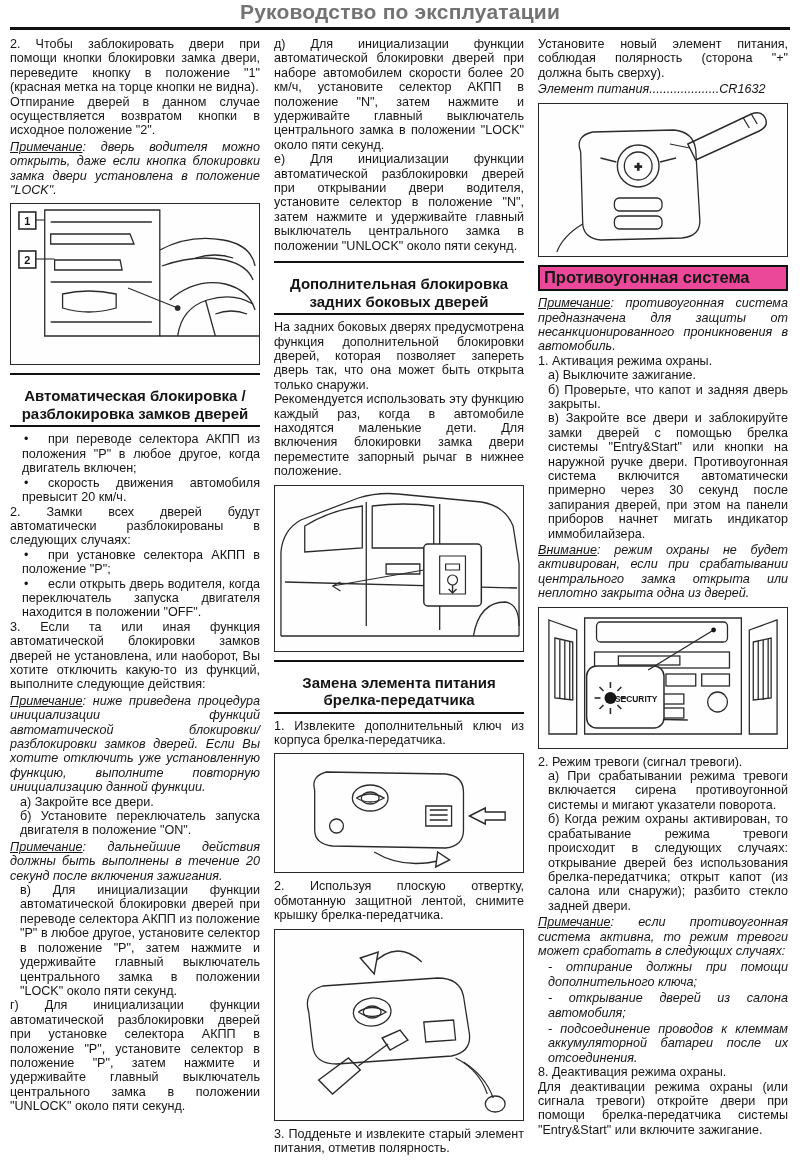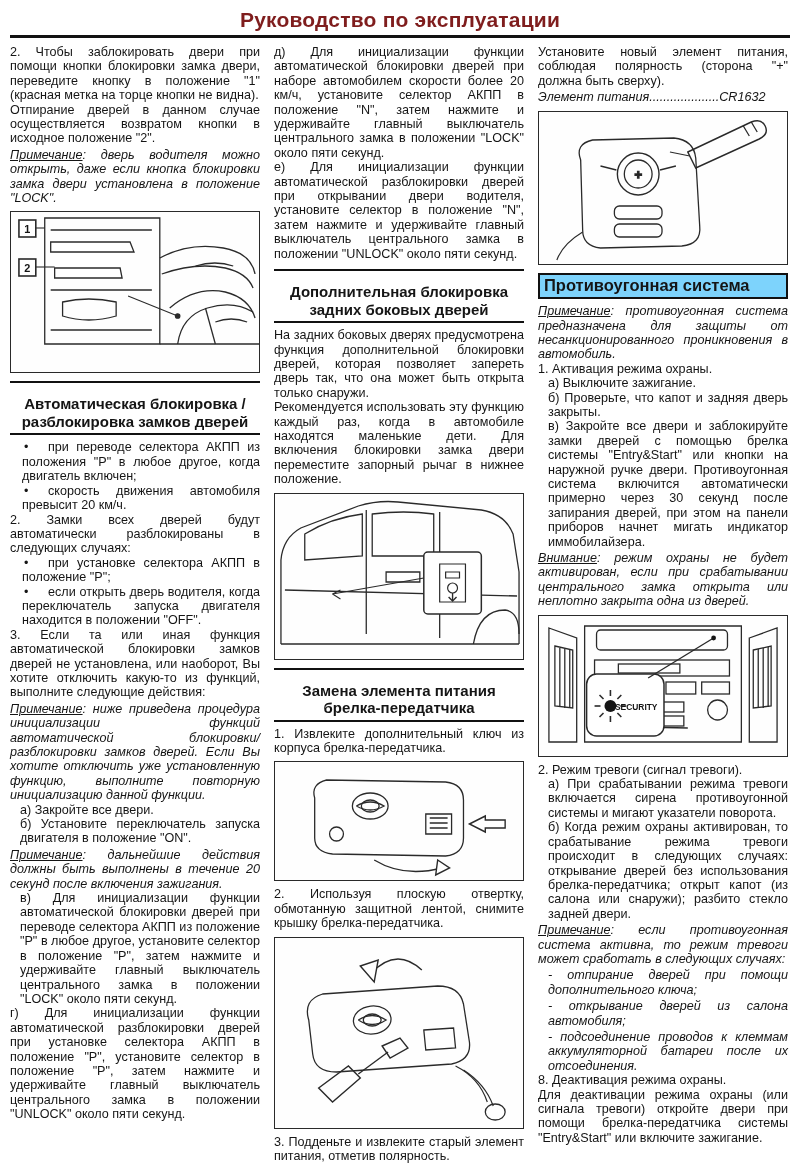--- a/index.html
+++ b/index.html
@@ -21,23 +21,23 @@
     position: relative;
     box-sizing: border-box;
     padding: 0 10px;
   }
   
   .page-header {
     text-align: center;
     font-size: 21px;
     font-weight: 700;
     letter-spacing: 0.2px;
-    padding-top: 8px;
+    padding-top: 0;
     padding-bottom: 3px;
-    color: #7f1d1d;
+    color: #737373;
   }
   .header-rule {
     border-bottom: 3px solid #111;
     margin: 0 0 7px 0;
   }
   
   .columns {
     display: flex;
     gap: 14px;
     align-items: flex-start;
@@ -92,21 +92,21 @@
     border-bottom: 2.5px solid #111;
     text-align: center;
     font-weight: 700;
     font-size: 15px;
     line-height: 17.5px;
     padding: 12px 0 3px 0;
     margin: 8px 0 5px 0;
   }
   .sec-head.box {
     border: 2.5px solid #111;
-    background: #7dd3fc;
+    background: #ec4899;
     padding: 2px 0 3px 0;
     text-align: left;
     padding-left: 4px;
     font-size: 16.5px;
   }
 
   
   .fig {
     border: 1.6px solid #2a2a2a;
     background: #fefefe;
@@ -380,21 +380,21 @@
             <circle cx="176" cy="22" r="2.4" fill="#151515" stroke="none"></circle>
           </g>
           <text x="98" y="94" font-family="Liberation Sans, sans-serif" font-size="8.5" font-weight="bold" fill="#151515" text-anchor="middle">SECURITY</text>
         </svg>
       </div>
 
       <p>2. Режим тревоги (сигнал тревоги).</p>
       <p class="sub">а) При срабатывании режима тревоги включается сирена противоугонной системы и мигают указатели поворота.</p>
       <p class="sub">б) Когда режим охраны активирован, то срабатывание режима тревоги происходит в следующих случаях: открывание дверей без использования брелка-передатчика; открыт капот (из салона или снаружи); разбито стекло задней двери.</p>
       <p class="note"><span class="lbl">Примечание</span><span>: если противоугонная система активна, то режим тревоги может сработать в следующих случаях:</span></p>
-      <p class="note sub">- отпирание дверей при помощи дополнительного ключа;</p>
+      <p class="note sub">- отпирание должны при помощи дополнительного ключа;</p>
       <p class="note sub">- открывание дверей из салона автомобиля;</p>
       <p class="note sub">- подсоединение проводов к клеммам аккумуляторной батареи после их отсоединения.</p>
       <p>8. Деактивация режима охраны.</p>
       <p>Для деактивации режима охраны (или сигнала тревоги) откройте двери при помощи брелка-передатчика системы "Entry&amp;Start" или включите зажигание.</p>
 
     </div>
 
   </div>
 </div>
 

